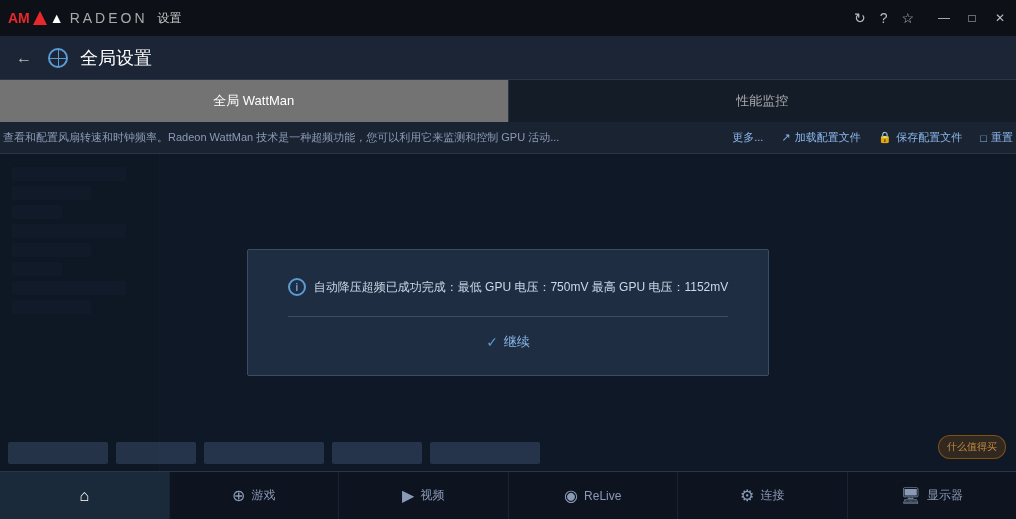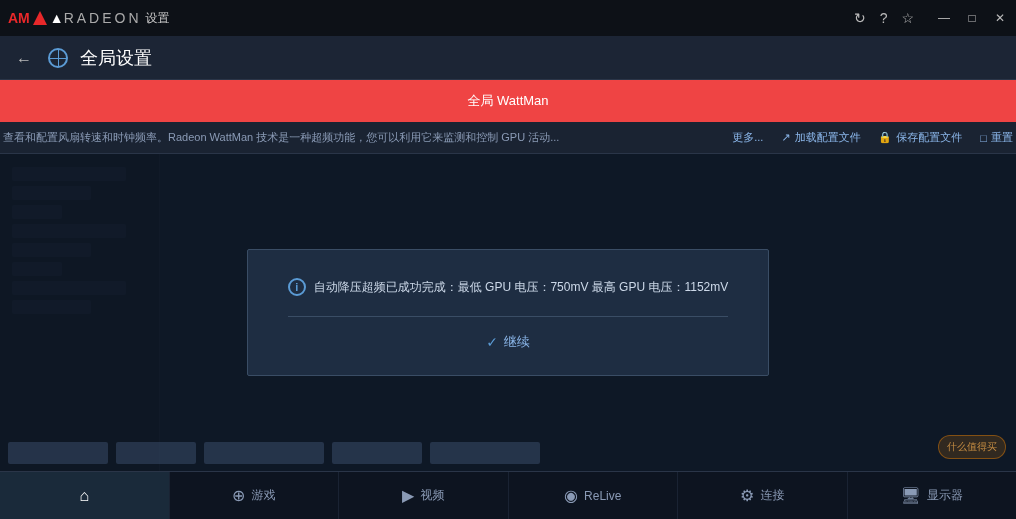--- a/index.html
+++ b/index.html
@@ -17,20 +17,21 @@
       height: 36px;
       background: #0d1117;
       display: flex;
       align-items: center;
       padding: 0 8px;
       justify-content: space-between;
     }
     .titlebar-left {
       display: flex;
       align-items: center;
+      gap: 6px;
     }
     .radeon-text {
       font-size: 14px;
       color: #aaa;
       letter-spacing: 3px;
       text-transform: uppercase;
     }
     .settings-text {
       font-size: 12px;
       color: #ccc;
@@ -120,21 +121,21 @@
       display: flex;
       align-items: center;
       justify-content: center;
       font-size: 13px;
       color: #aaa;
       cursor: pointer;
       border-right: 1px solid #2a3548;
     }
     .tab:last-child { border-right: none; }
     .tab.active {
-      background: #ef4444;
+      background: #737373;
       color: #fff;
       font-weight: 500;
     }
 
     
     .infobar {
       height: 32px;
       background: #1a2332;
       display: flex;
       align-items: center;
@@ -380,20 +381,23 @@
 
 <div class="navbar">
   <span class="back-btn">←</span>
   <div class="globe-icon"></div>
   <span class="page-title">全局设置</span>
 </div>
 
 <div class="tabs">
   <div class="tab active">
     <span>全局 WattMan</span>
+  </div>
+  <div class="tab">
+    <span>性能监控</span>
   </div>
 </div>
 
 <div class="infobar">
   <span class="infobar-text">查看和配置风扇转速和时钟频率。Radeon WattMan 技术是一种超频功能，您可以利用它来监测和控制 GPU 活动...</span>
   <div class="infobar-actions">
     <span class="more-link">更多...</span>
     <div class="infobar-action">
       <span>↗</span>
       <span>加载配置文件</span>

